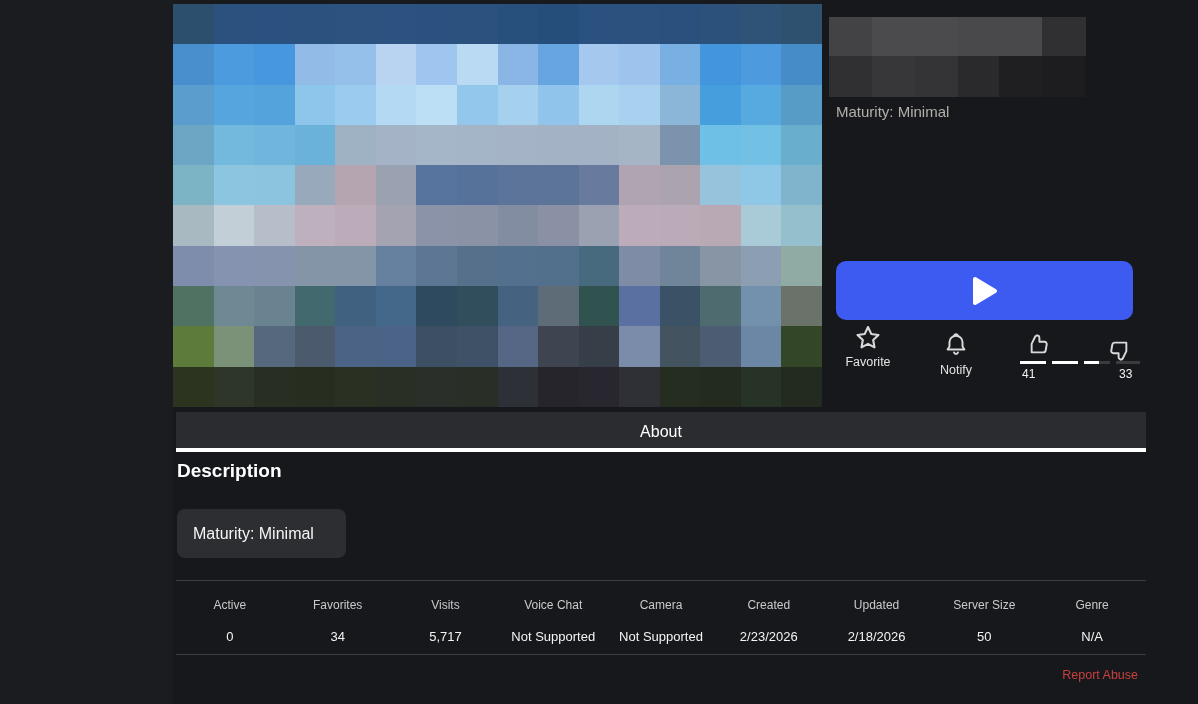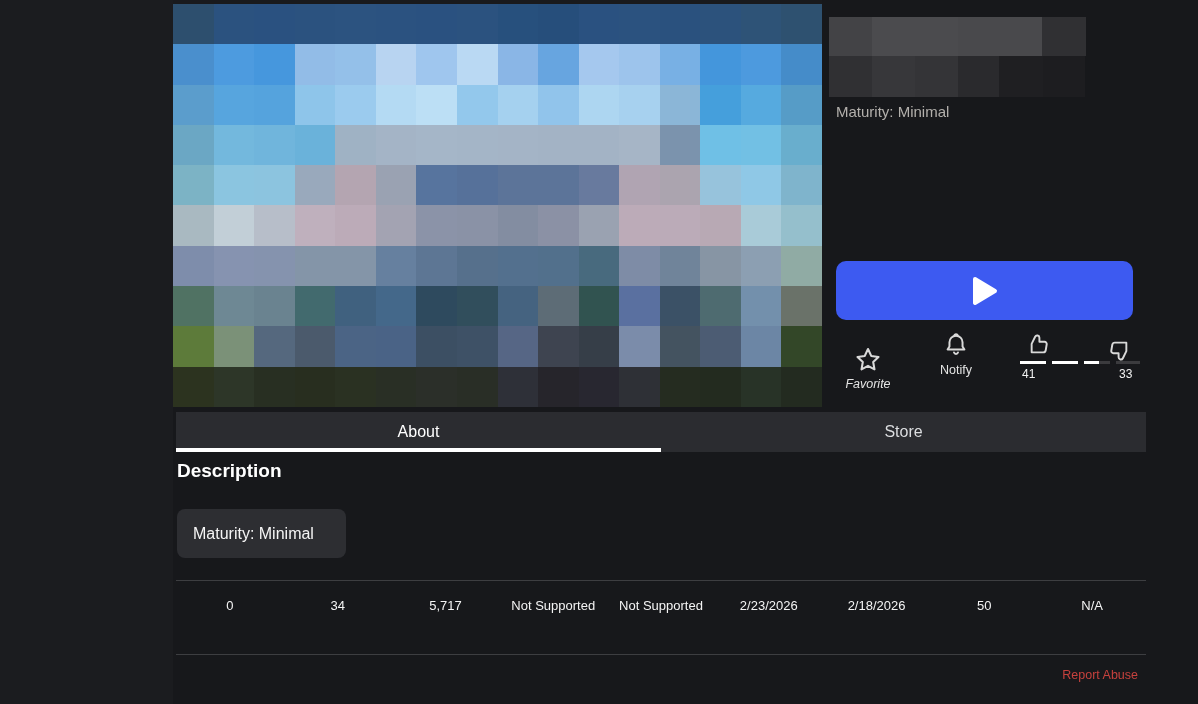--- a/index.html
+++ b/index.html
@@ -37,21 +37,21 @@
   
   #play-button {
     left:836px; top:261px; width:297px; height:59px;
     border:none; border-radius:10px; cursor:pointer;
     display:flex; align-items:center; justify-content:center;
   }
 
   
   .eng-item { text-align:center; }
   .eng-label { font-size:12.5px; color:#e4e4e4; margin-top:3px; }
-  #favorite-button { left:838px; top:346px; width:60px;font-style:italic; }
+  #favorite-button { left:838px; top:324px; width:60px; }
   #notify-button   { left:926px; top:332px; width:60px; }
   #like-button     { left:1022px; top:332px; width:30px; height:26px; }
   #dislike-button  { left:1106px; top:336px; width:30px; height:26px; }
   #like-count    { left:1022px; top:367px; font-size:12px; color:#f2f2f2; }
   #dislike-count { left:1119px; top:367px; font-size:12px; color:#f2f2f2; }
   #ratio-bar { left:1020px; top:361px; width:120px; height:3px;
     background:repeating-linear-gradient(90deg,#3b3b3e 0 26px, transparent 26px 32px);
   }
   #ratio-fill { position:absolute; left:0; top:0; height:100%;
     background:repeating-linear-gradient(90deg,#ffffff 0 26px, transparent 26px 32px);
@@ -326,28 +326,38 @@
 
 <div id="ratio-bar" class="abs">
   <div id="ratio-fill" style="width: 66%;"></div>
 </div>
 
 <div id="like-count" class="abs">41</div>
 <div id="dislike-count" class="abs">33</div>
 
 <div id="tab-bar" class="abs">
     <div class="tab active">About</div>
-    <div class="tab">Store</div>
   </div>
 
 <div id="description-heading" class="abs">Description</div>
 
 <div id="maturity-chip" class="abs">Maturity: Minimal</div>
 
 <div id="stats-table" class="abs">
+  <div id="stats-headers" class="stats-row">
+      <div>Active</div>
+      <div>Favorites</div>
+      <div>Visits</div>
+      <div>Voice Chat</div>
+      <div>Camera</div>
+      <div>Created</div>
+      <div>Updated</div>
+      <div>Server Size</div>
+      <div>Genre</div>
+    </div>
   <div id="stats-values" class="stats-row">
       <div>0</div>
       <div>34</div>
       <div>5,717</div>
       <div>Not Supported</div>
       <div>Not Supported</div>
       <div>2/23/2026</div>
       <div>2/18/2026</div>
       <div>50</div>
       <div>N/A</div>

